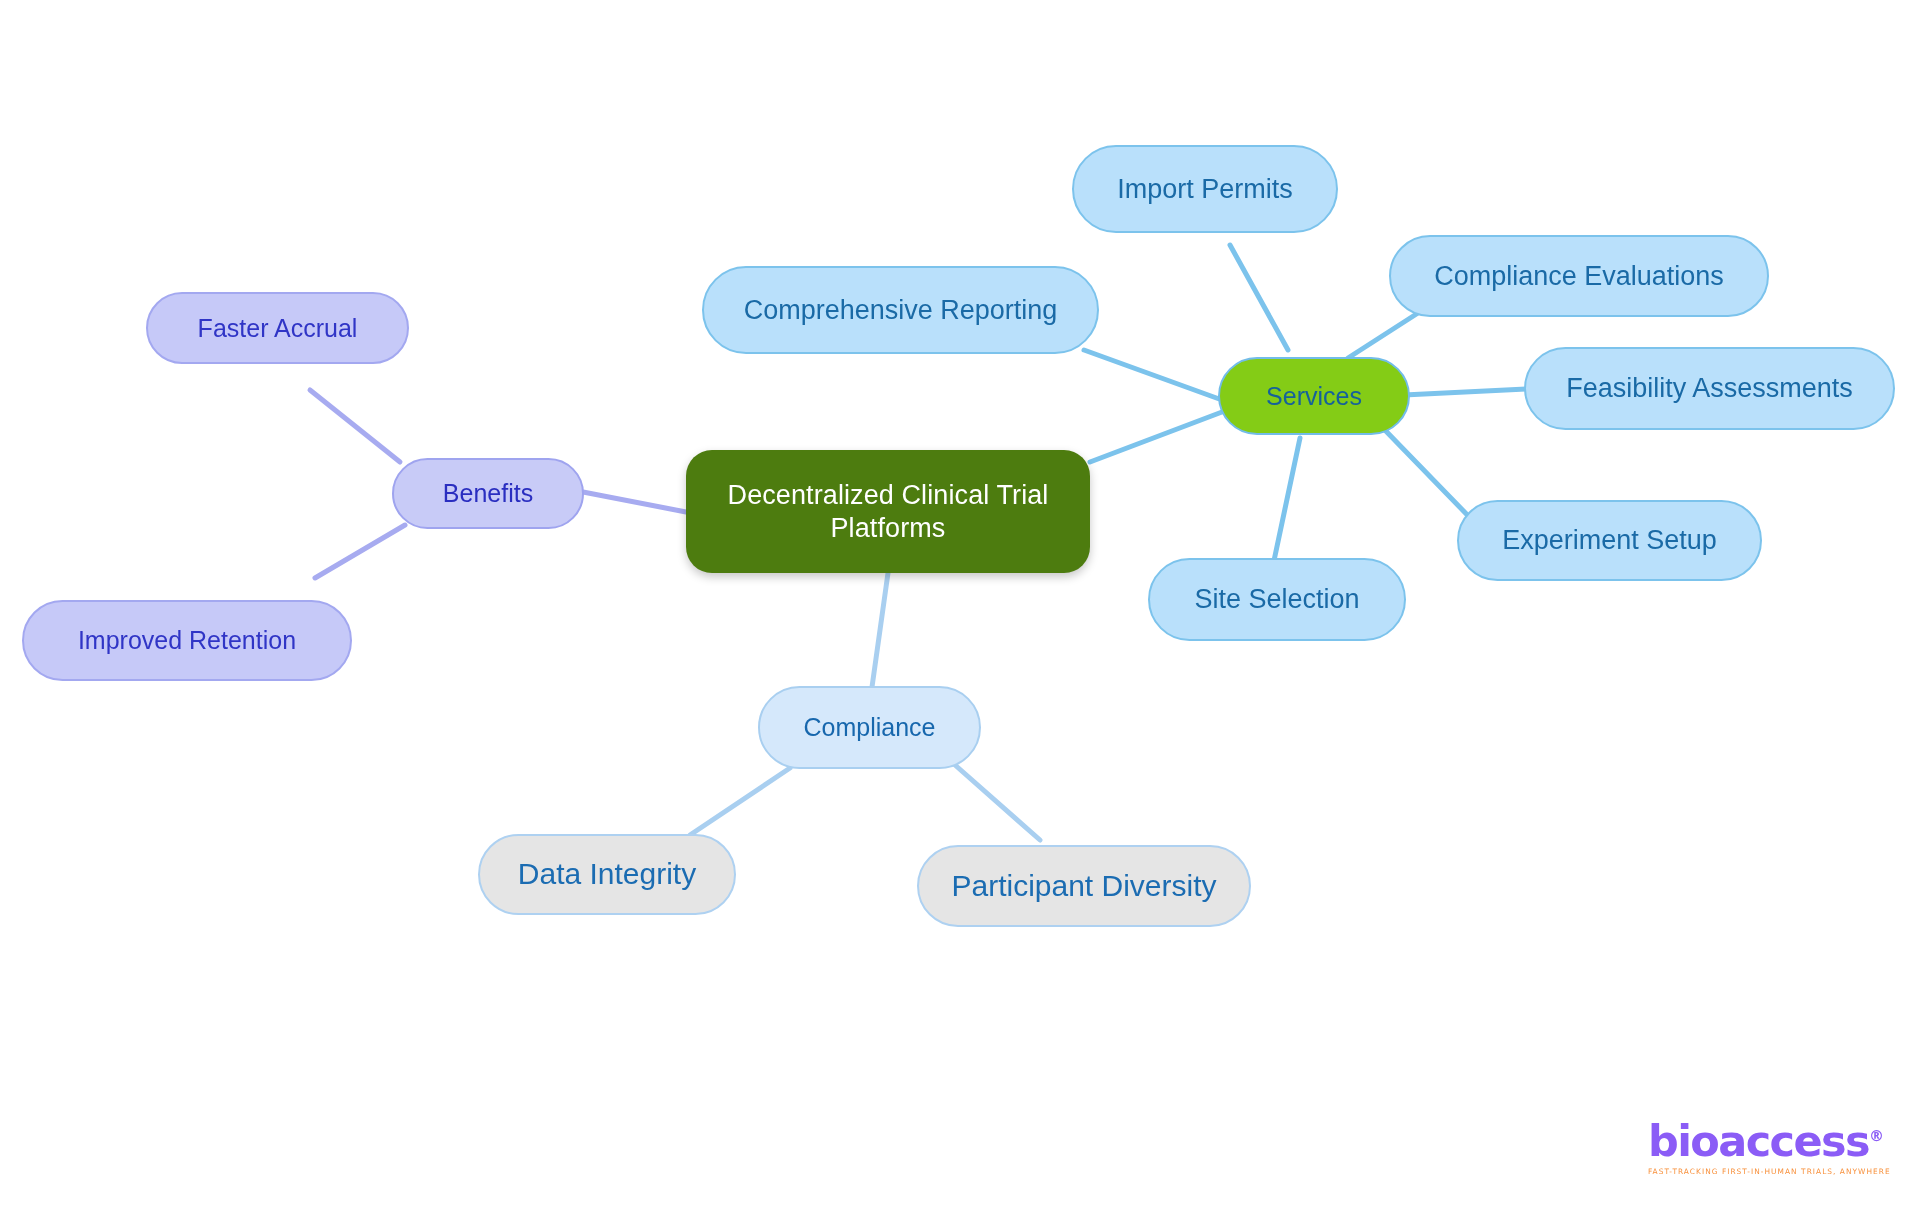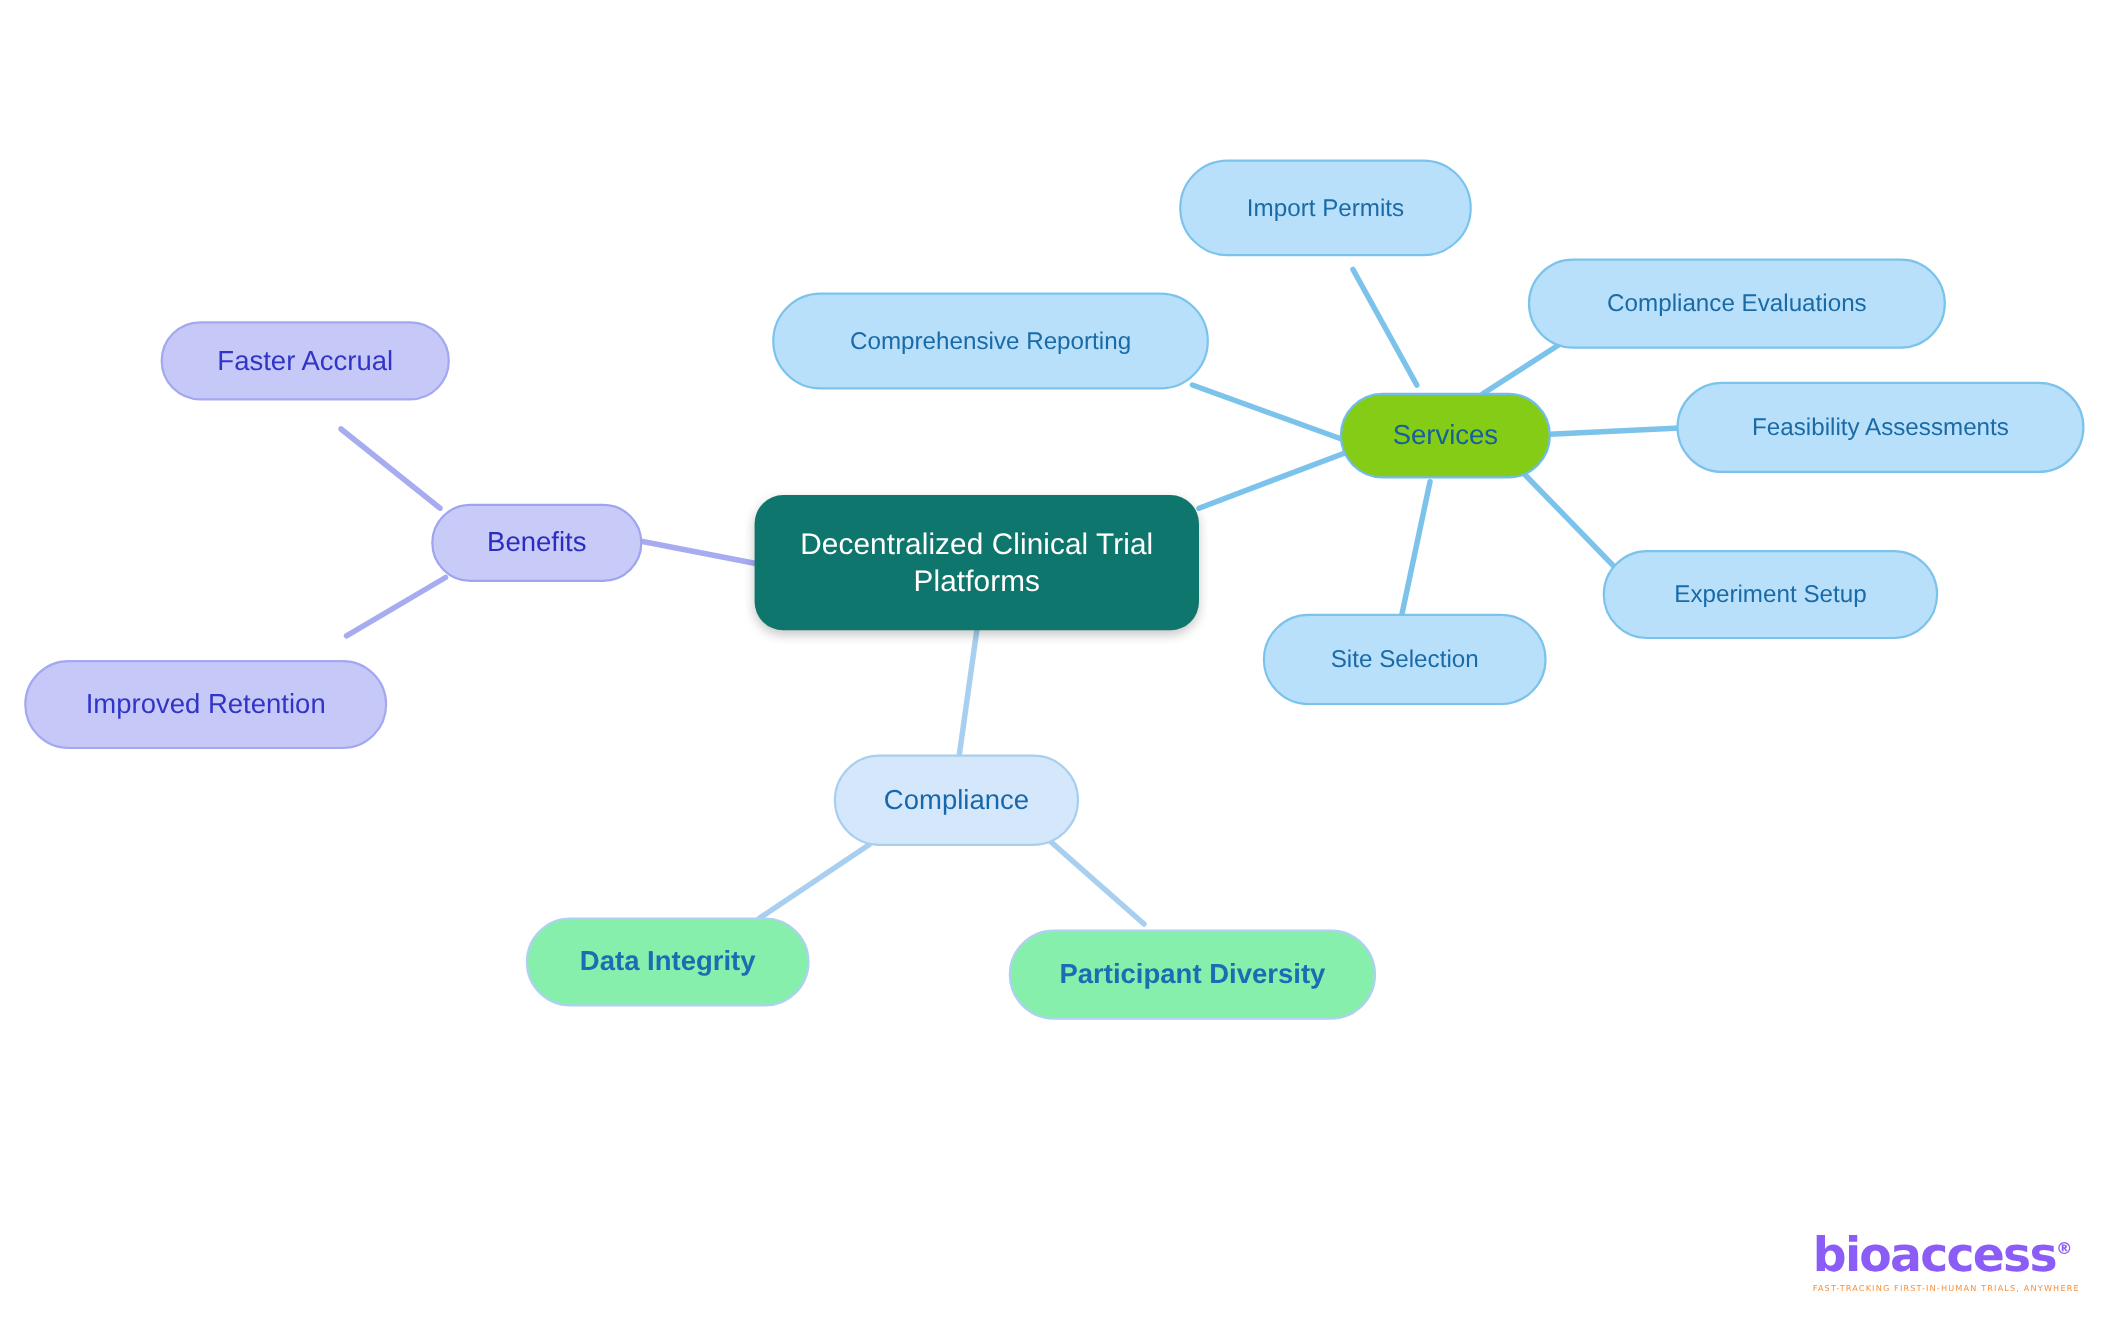--- a/index.html
+++ b/index.html
@@ -38,38 +38,38 @@
     border-radius: 999px;
     border-style: solid;
     border-width: 2px;
     line-height: 1.22;
     white-space: pre-line;
     padding: 0 14px;
   }
   .node.root {
     border-radius: 26px;
     border-width: 0;
-    background: #0f766e;
+    background: #4d7c0f;
     color: #ffffff;
     font-size: 27px;
     letter-spacing: 0.1px;
     box-shadow: 0 4px 10px rgba(0,0,0,0.22);
     padding: 0 8px;
   }
   .node.branch-services {
     background: #84cc16;
     border-color: #72bce9;
     color: #15619b;
     font-size: 25px;
   }
   .node.leaf-services {
     background: #b9e0fb;
     border-color: #7cc3ec;
     color: #1a6aa6;
-    font-size: 22px;
+    font-size: 27px;
   }
   .node.branch-benefits {
     background: #c8cbf7;
     border-color: #9fa4ef;
     color: #2a2ec0;
     font-size: 25px;
     text-align: right;
   }
   .node.leaf-benefits {
     background: #c6c9f8;
@@ -78,25 +78,24 @@
     font-size: 25px;
     text-align: right;
   }
   .node.branch-challenges {
     background: #d5e8fb;
     border-color: #a9cff0;
     color: #1767ad;
     font-size: 25px;
   }
   .node.leaf-challenges {
-    background: #86efac;
+    background: #e5e5e5;
     border-color: #aed1f1;
     color: #1b6cb2;
-    font-size: 25px;
-    font-weight: bold;
+    font-size: 30px;
   }
   .logo {
     position: absolute;
     left: 1648px;
     top: 1120px;
     width: 240px;
     user-select: none;
   }
   .logo-word {
     font-family: "DejaVu Sans", sans-serif;

